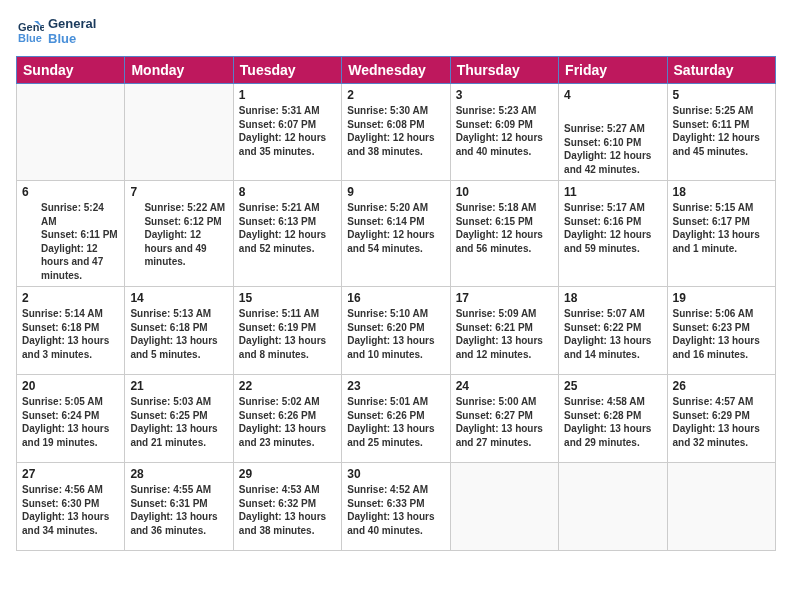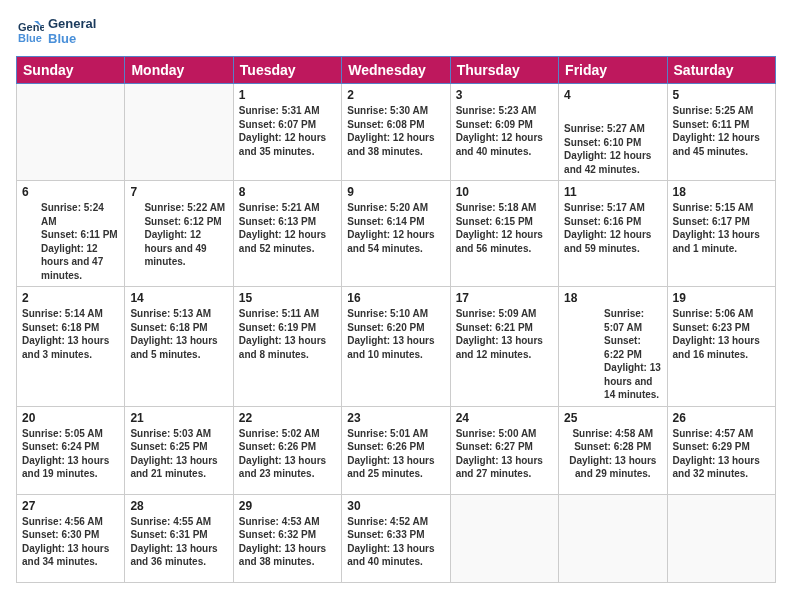--- a/index.html
+++ b/index.html
@@ -216,21 +216,21 @@
 Daylight: 13 hours and 10 minutes.</div>
         </td>
         <td>
           <div class="day-num">17</div>
           <div class="day-info" style="white-space: pre-line;">Sunrise: 5:09 AM
 Sunset: 6:21 PM
 Daylight: 13 hours and 12 minutes.</div>
         </td>
         <td>
           <div class="day-num">18</div>
-          <div class="day-info" style="white-space: pre-line; margin-left: 40px;">Sunrise: 5:07 AM
+          <div class="day-info" style="white-space: pre-line;">Sunrise: 5:07 AM
 Sunset: 6:22 PM
 Daylight: 13 hours and 14 minutes.</div>
         </td>
         <td>
           <div class="day-num">19</div>
           <div class="day-info" style="white-space: pre-line;">Sunrise: 5:06 AM
 Sunset: 6:23 PM
 Daylight: 13 hours and 16 minutes.</div>
         </td>
       </tr>
@@ -260,21 +260,21 @@
 Daylight: 13 hours and 25 minutes.</div>
         </td>
         <td>
           <div class="day-num">24</div>
           <div class="day-info" style="white-space: pre-line;">Sunrise: 5:00 AM
 Sunset: 6:27 PM
 Daylight: 13 hours and 27 minutes.</div>
         </td>
         <td>
           <div class="day-num">25</div>
-          <div class="day-info" style="white-space: pre-line; text-align: center;">Sunrise: 4:58 AM
+          <div class="day-info" style="white-space: pre-line;">Sunrise: 4:58 AM
 Sunset: 6:28 PM
 Daylight: 13 hours and 29 minutes.</div>
         </td>
         <td>
           <div class="day-num">26</div>
           <div class="day-info" style="white-space: pre-line;">Sunrise: 4:57 AM
 Sunset: 6:29 PM
 Daylight: 13 hours and 32 minutes.</div>
         </td>
       </tr>

